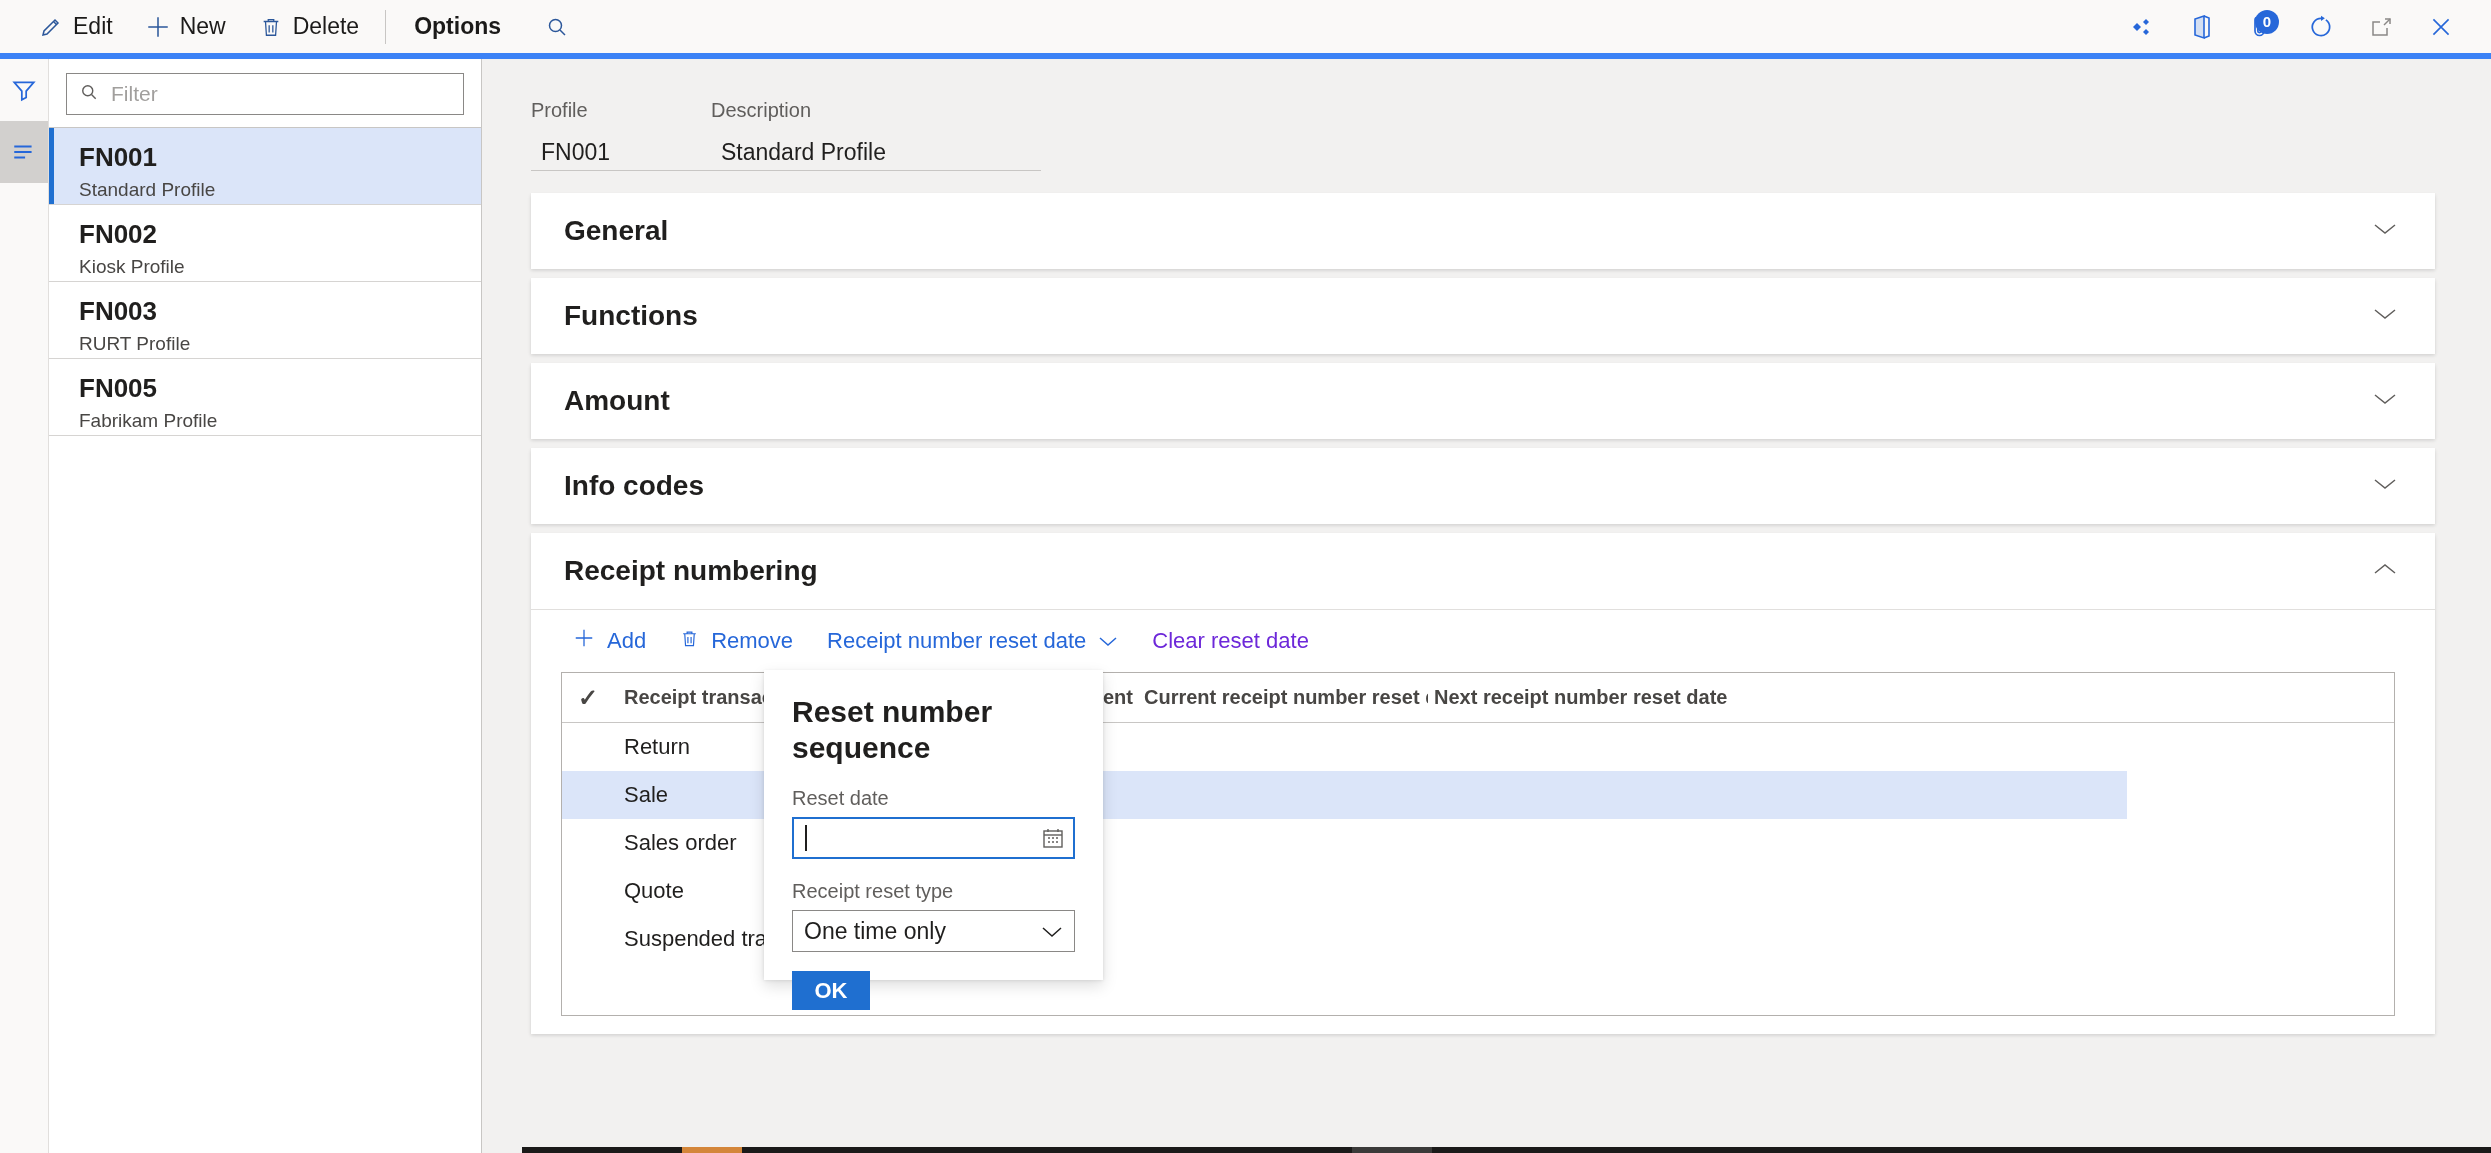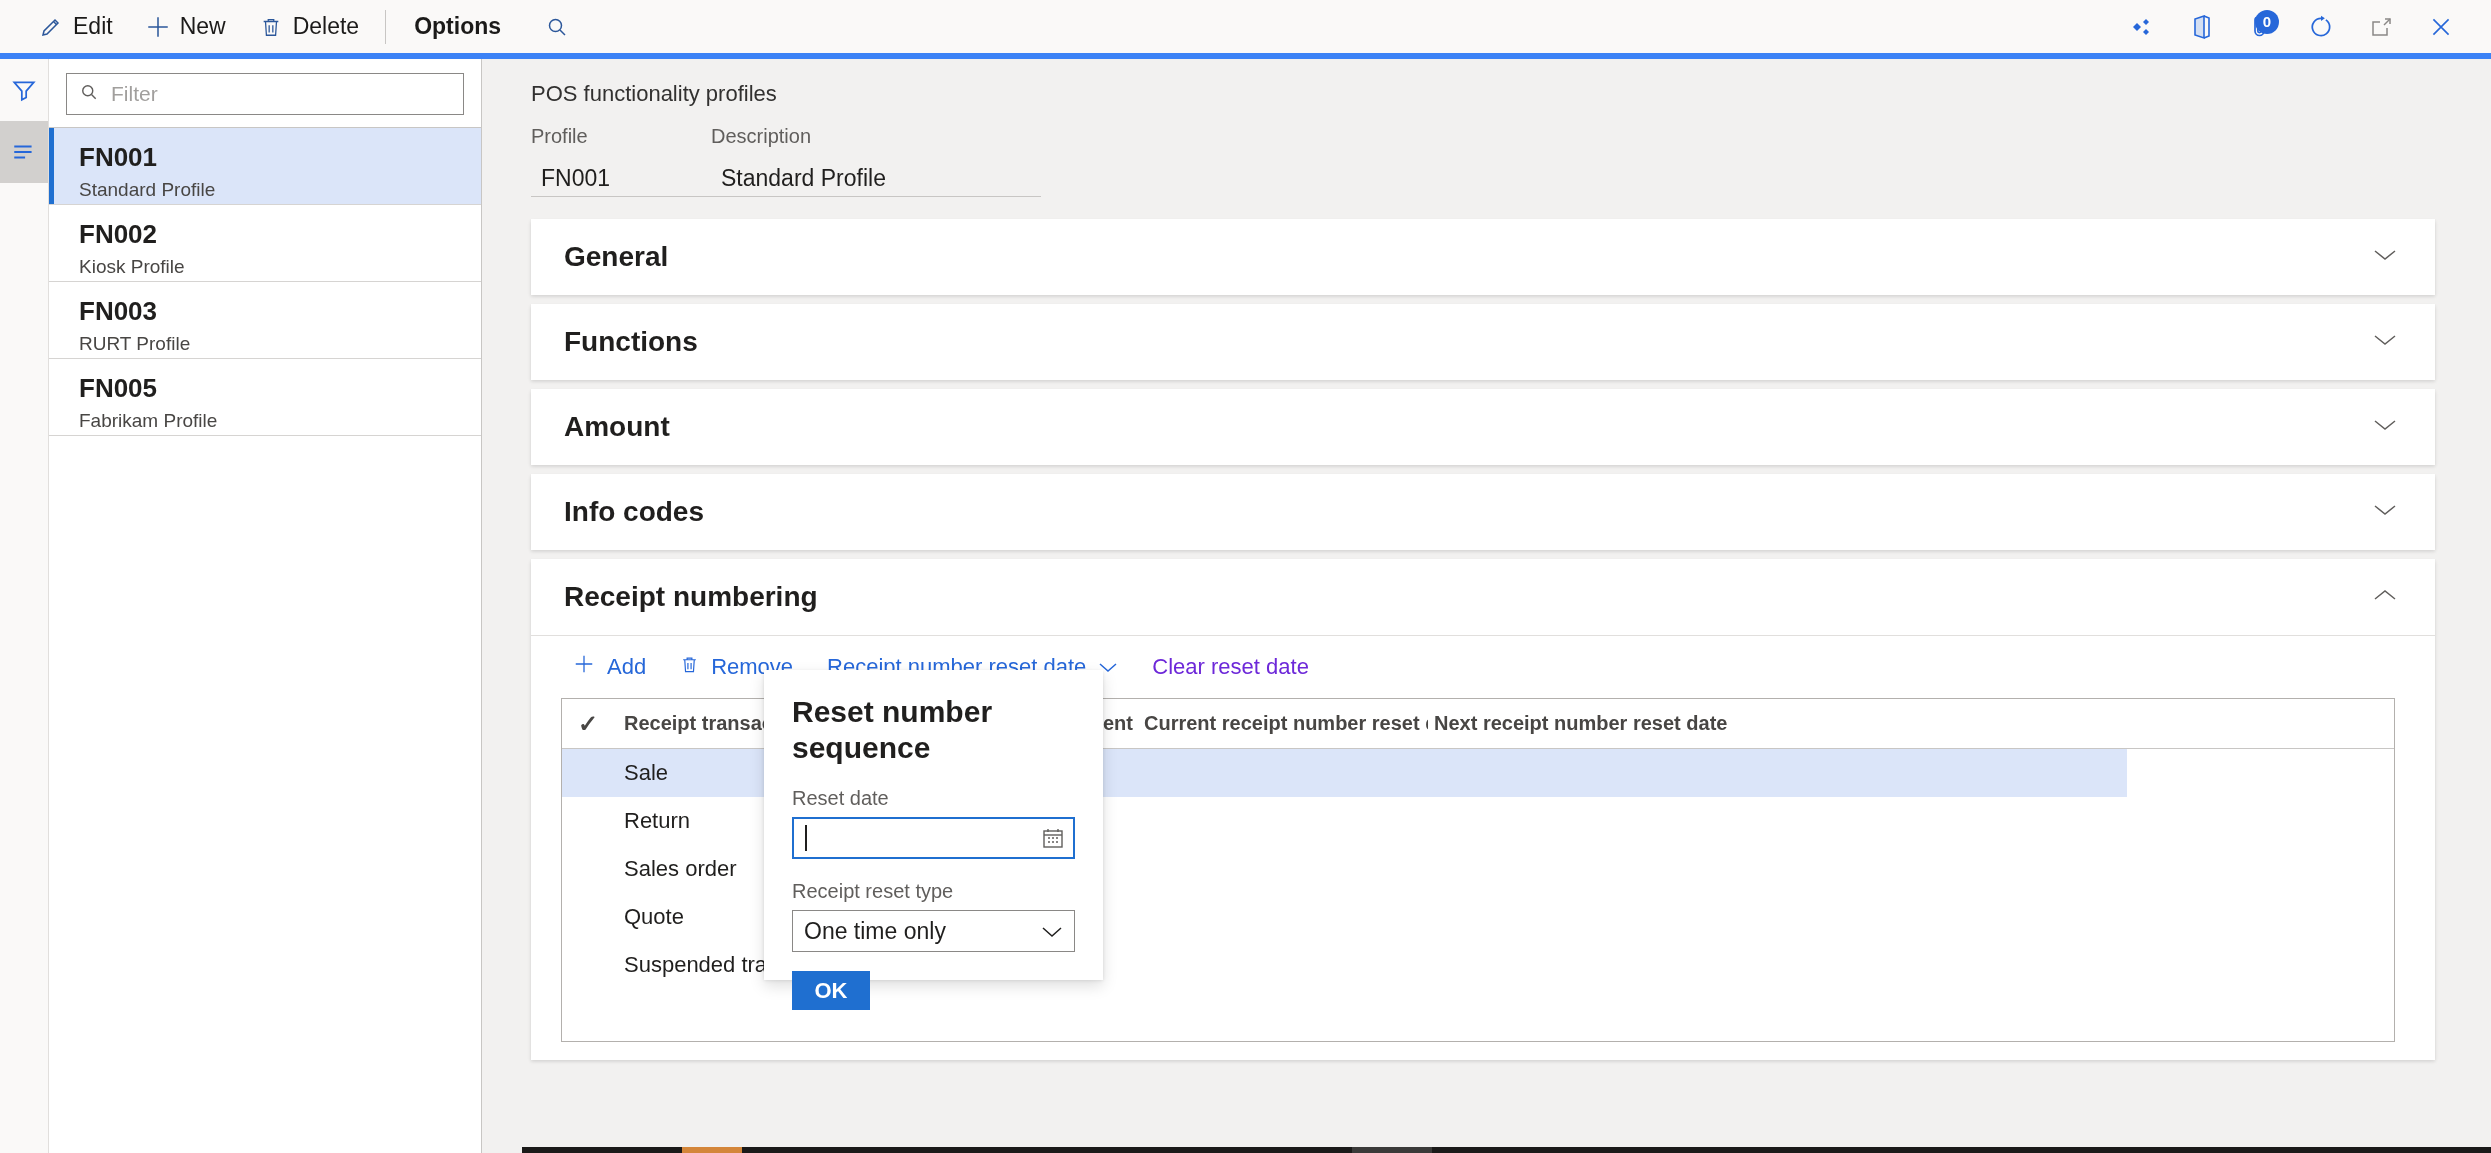--- a/index.html
+++ b/index.html
@@ -328,21 +328,20 @@
     <div class="pitem">
       <div class="pid">FN005</div>
       <div class="pdesc">Fabrikam Profile</div>
     </div>
   </div>
 </div>
 
 <div class="main">
 
   <div class="page-head">
-    <div class="page-title">POS functionality profiles</div>
     <div class="fieldrow">
       <div class="field">
         <div class="flabel">Profile</div>
         <div class="fvalue">FN001</div>
       </div>
       <div class="field wide">
         <div class="flabel">Description</div>
         <div class="fvalue">Standard Profile</div>
       </div>
     </div>
@@ -442,31 +441,31 @@
           <div class="grow ghead">
             <div class="gcell c-check">
               <span class="tickmark">✓</span>
             </div>
             <div class="gcell c-type">Receipt transaction t...</div>
             <div class="gcell c-ind">Independent se...</div>
             <div class="gcell c-cur">Current receipt number reset date</div>
             <div class="gcell c-next">Next receipt number reset date</div>
           </div>
 
+          <div class="grow">
+            <div class="gcell c-check"></div>
+            <div class="gcell c-type">Return</div>
+            <div class="gcell c-ind"><span class="tickmark">✓</span></div>
+            <div class="gcell c-cur"></div>
+            <div class="gcell c-next"></div>
+          </div>
+
           <div class="grow selected">
             <div class="gcell c-check"></div>
             <div class="gcell c-type">Sale</div>
-            <div class="gcell c-ind"><span class="tickmark">✓</span></div>
-            <div class="gcell c-cur"></div>
-            <div class="gcell c-next"></div>
-          </div>
-
-          <div class="grow">
-            <div class="gcell c-check"></div>
-            <div class="gcell c-type">Return</div>
             <div class="gcell c-ind"><span class="tickmark">✓</span></div>
             <div class="gcell c-cur"></div>
             <div class="gcell c-next"></div>
           </div>
 
           <div class="grow">
             <div class="gcell c-check"></div>
             <div class="gcell c-type">Sales order</div>
             <div class="gcell c-ind"><span class="tickmark">✓</span></div>
             <div class="gcell c-cur"></div>

